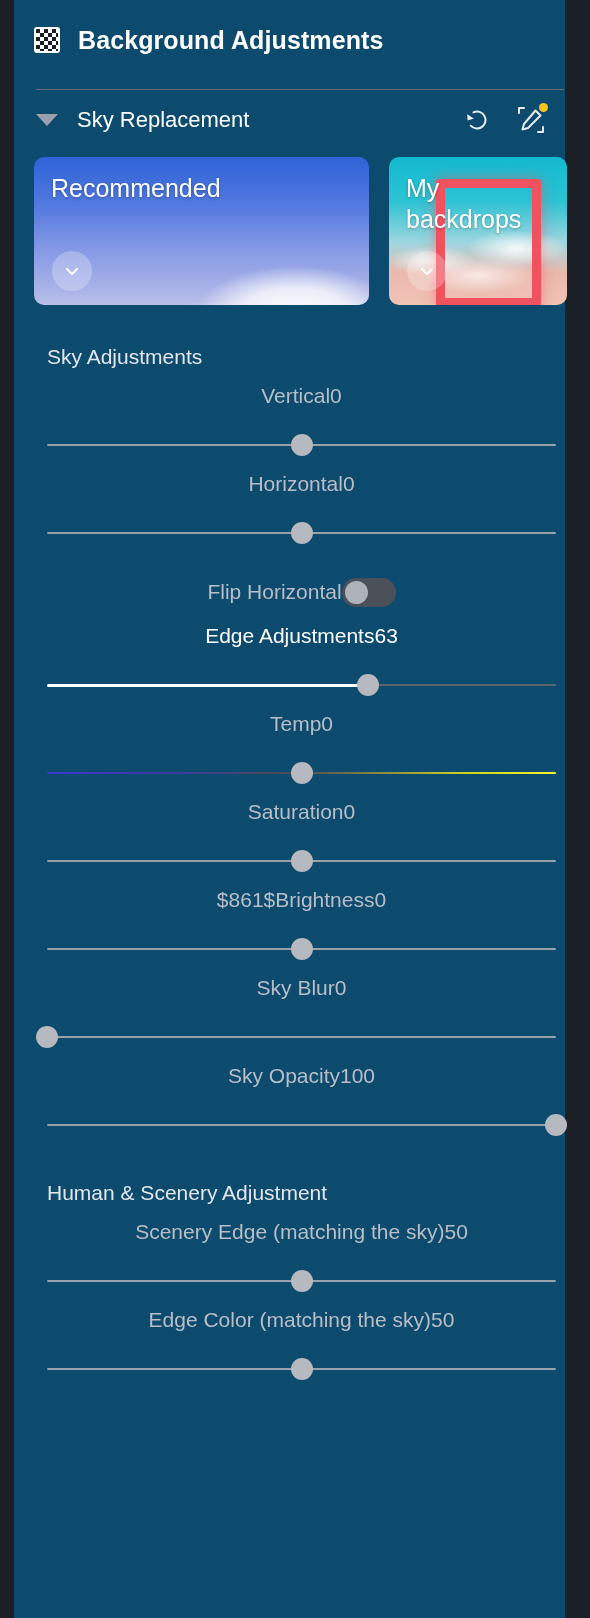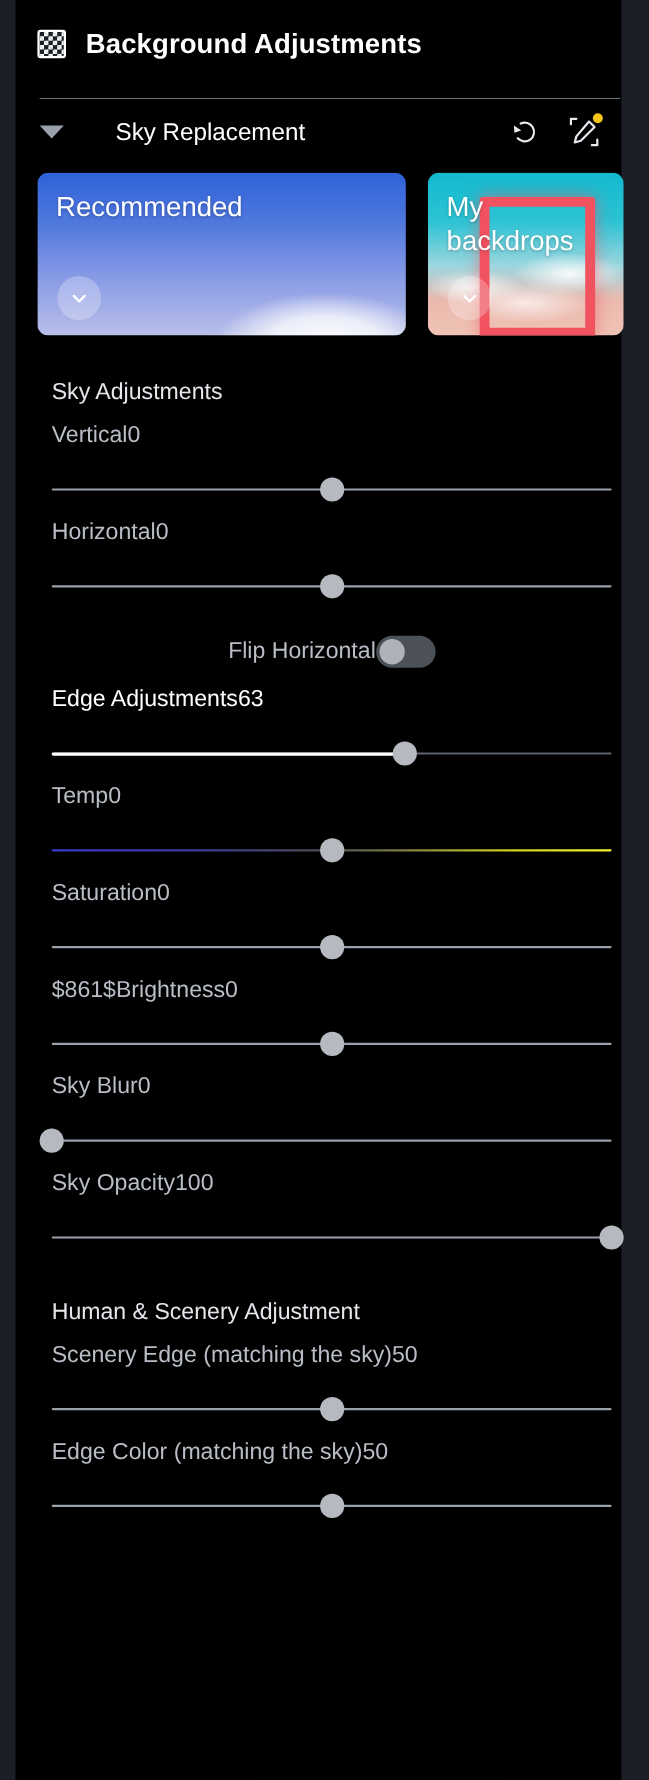--- a/index.html
+++ b/index.html
@@ -14,21 +14,21 @@
     font-family: "Liberation Sans", sans-serif;
     -webkit-font-smoothing: antialiased;
   }
 
   .panel {
     position: absolute;
     left: 14px;
     top: 0;
     width: 551px;
     height: 1618px;
-    background: #000000;
+    background: #0c4a6e;
   }
 
   
   .header {
     display: flex;
     align-items: center;
     height: 80px;
     padding-left: 20px;
   }
   .checker-icon {
@@ -64,21 +64,20 @@
 
   
   .section-row {
     position: absolute;
     left: 0;
     top: 99px;
     width: 551px;
     height: 42px;
     display: flex;
     align-items: center;
-    gap: 28px;
   }
   .caret {
     margin-left: 22px;
     width: 0;
     height: 0;
     border-left: 11px solid transparent;
     border-right: 11px solid transparent;
     border-top: 12px solid #9aa1ab;
     flex: none;
   }
@@ -188,21 +187,21 @@
     padding: 0 0 0 21px;
     height: 54px;
     line-height: 54px;
   }
   .ctl {
     padding: 0 21px 0 21px;
   }
   .ctl-head {
     display: flex;
     align-items: baseline;
-    justify-content: flex-start;
+    justify-content: center;
     height: 46px;
   }
   .ctl-label {
     color: #b9bec6;
     font-size: 21px;
   }
   .ctl-value {
     color: #b9bec6;
     font-size: 21px;
   }

